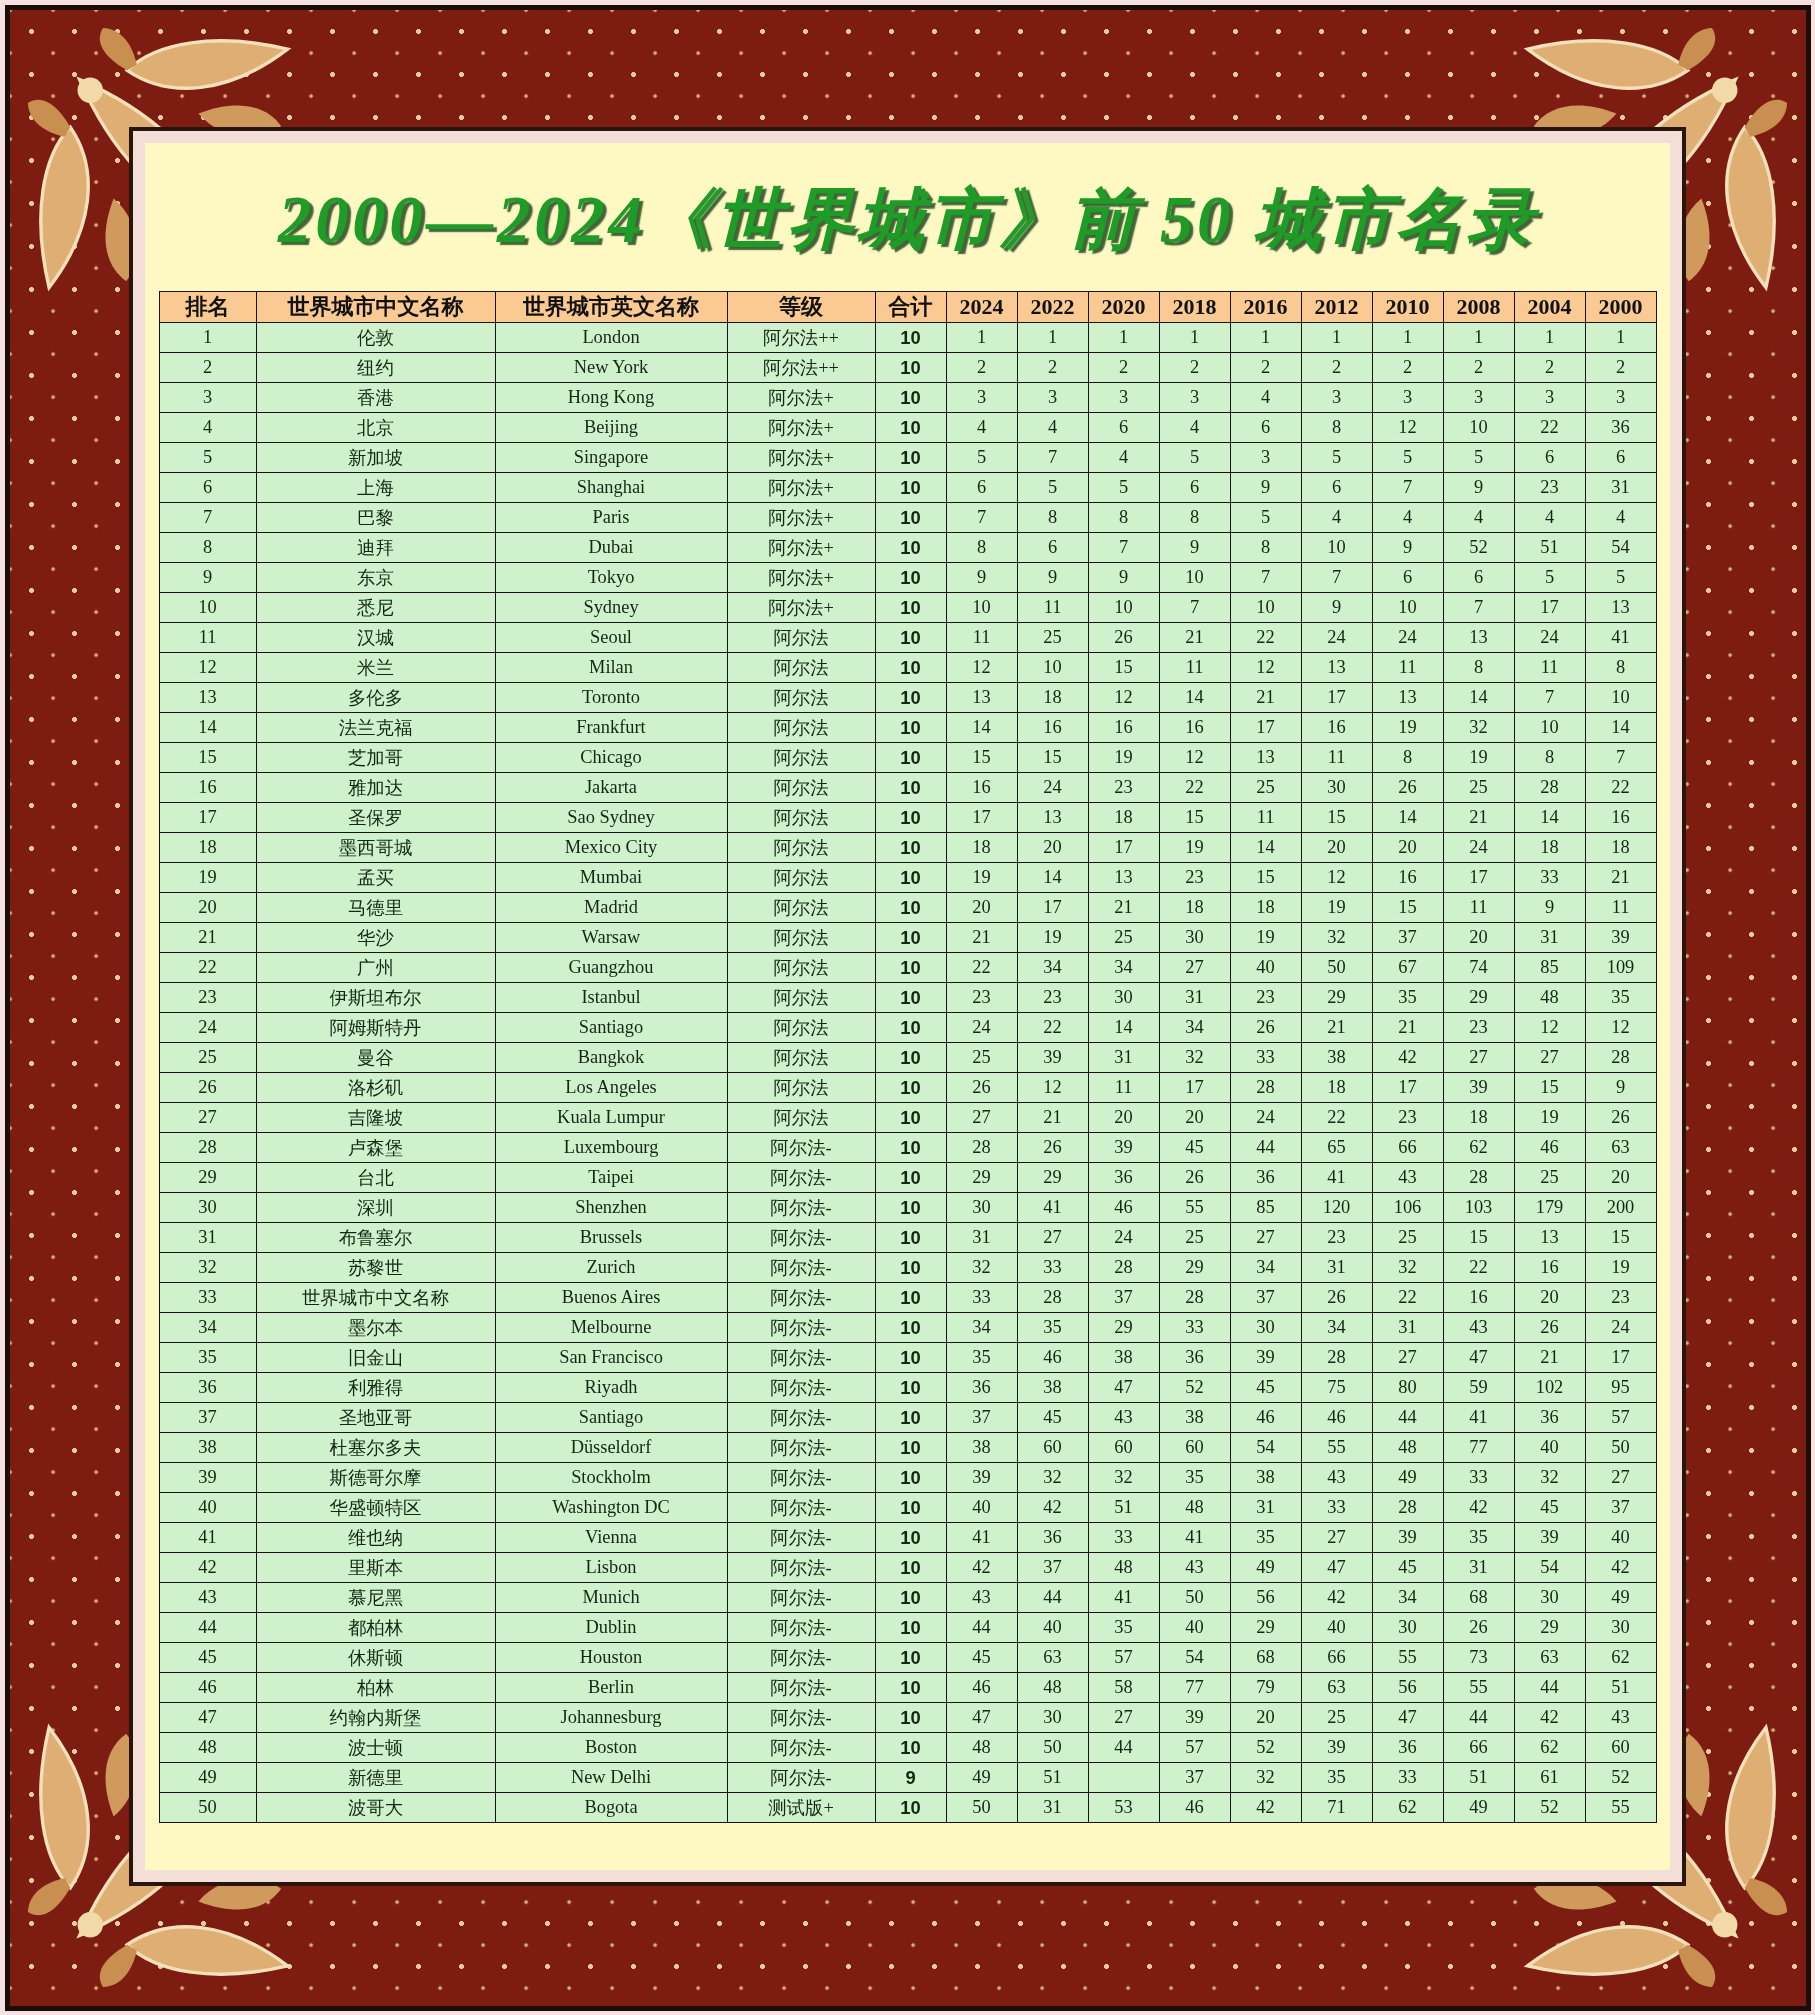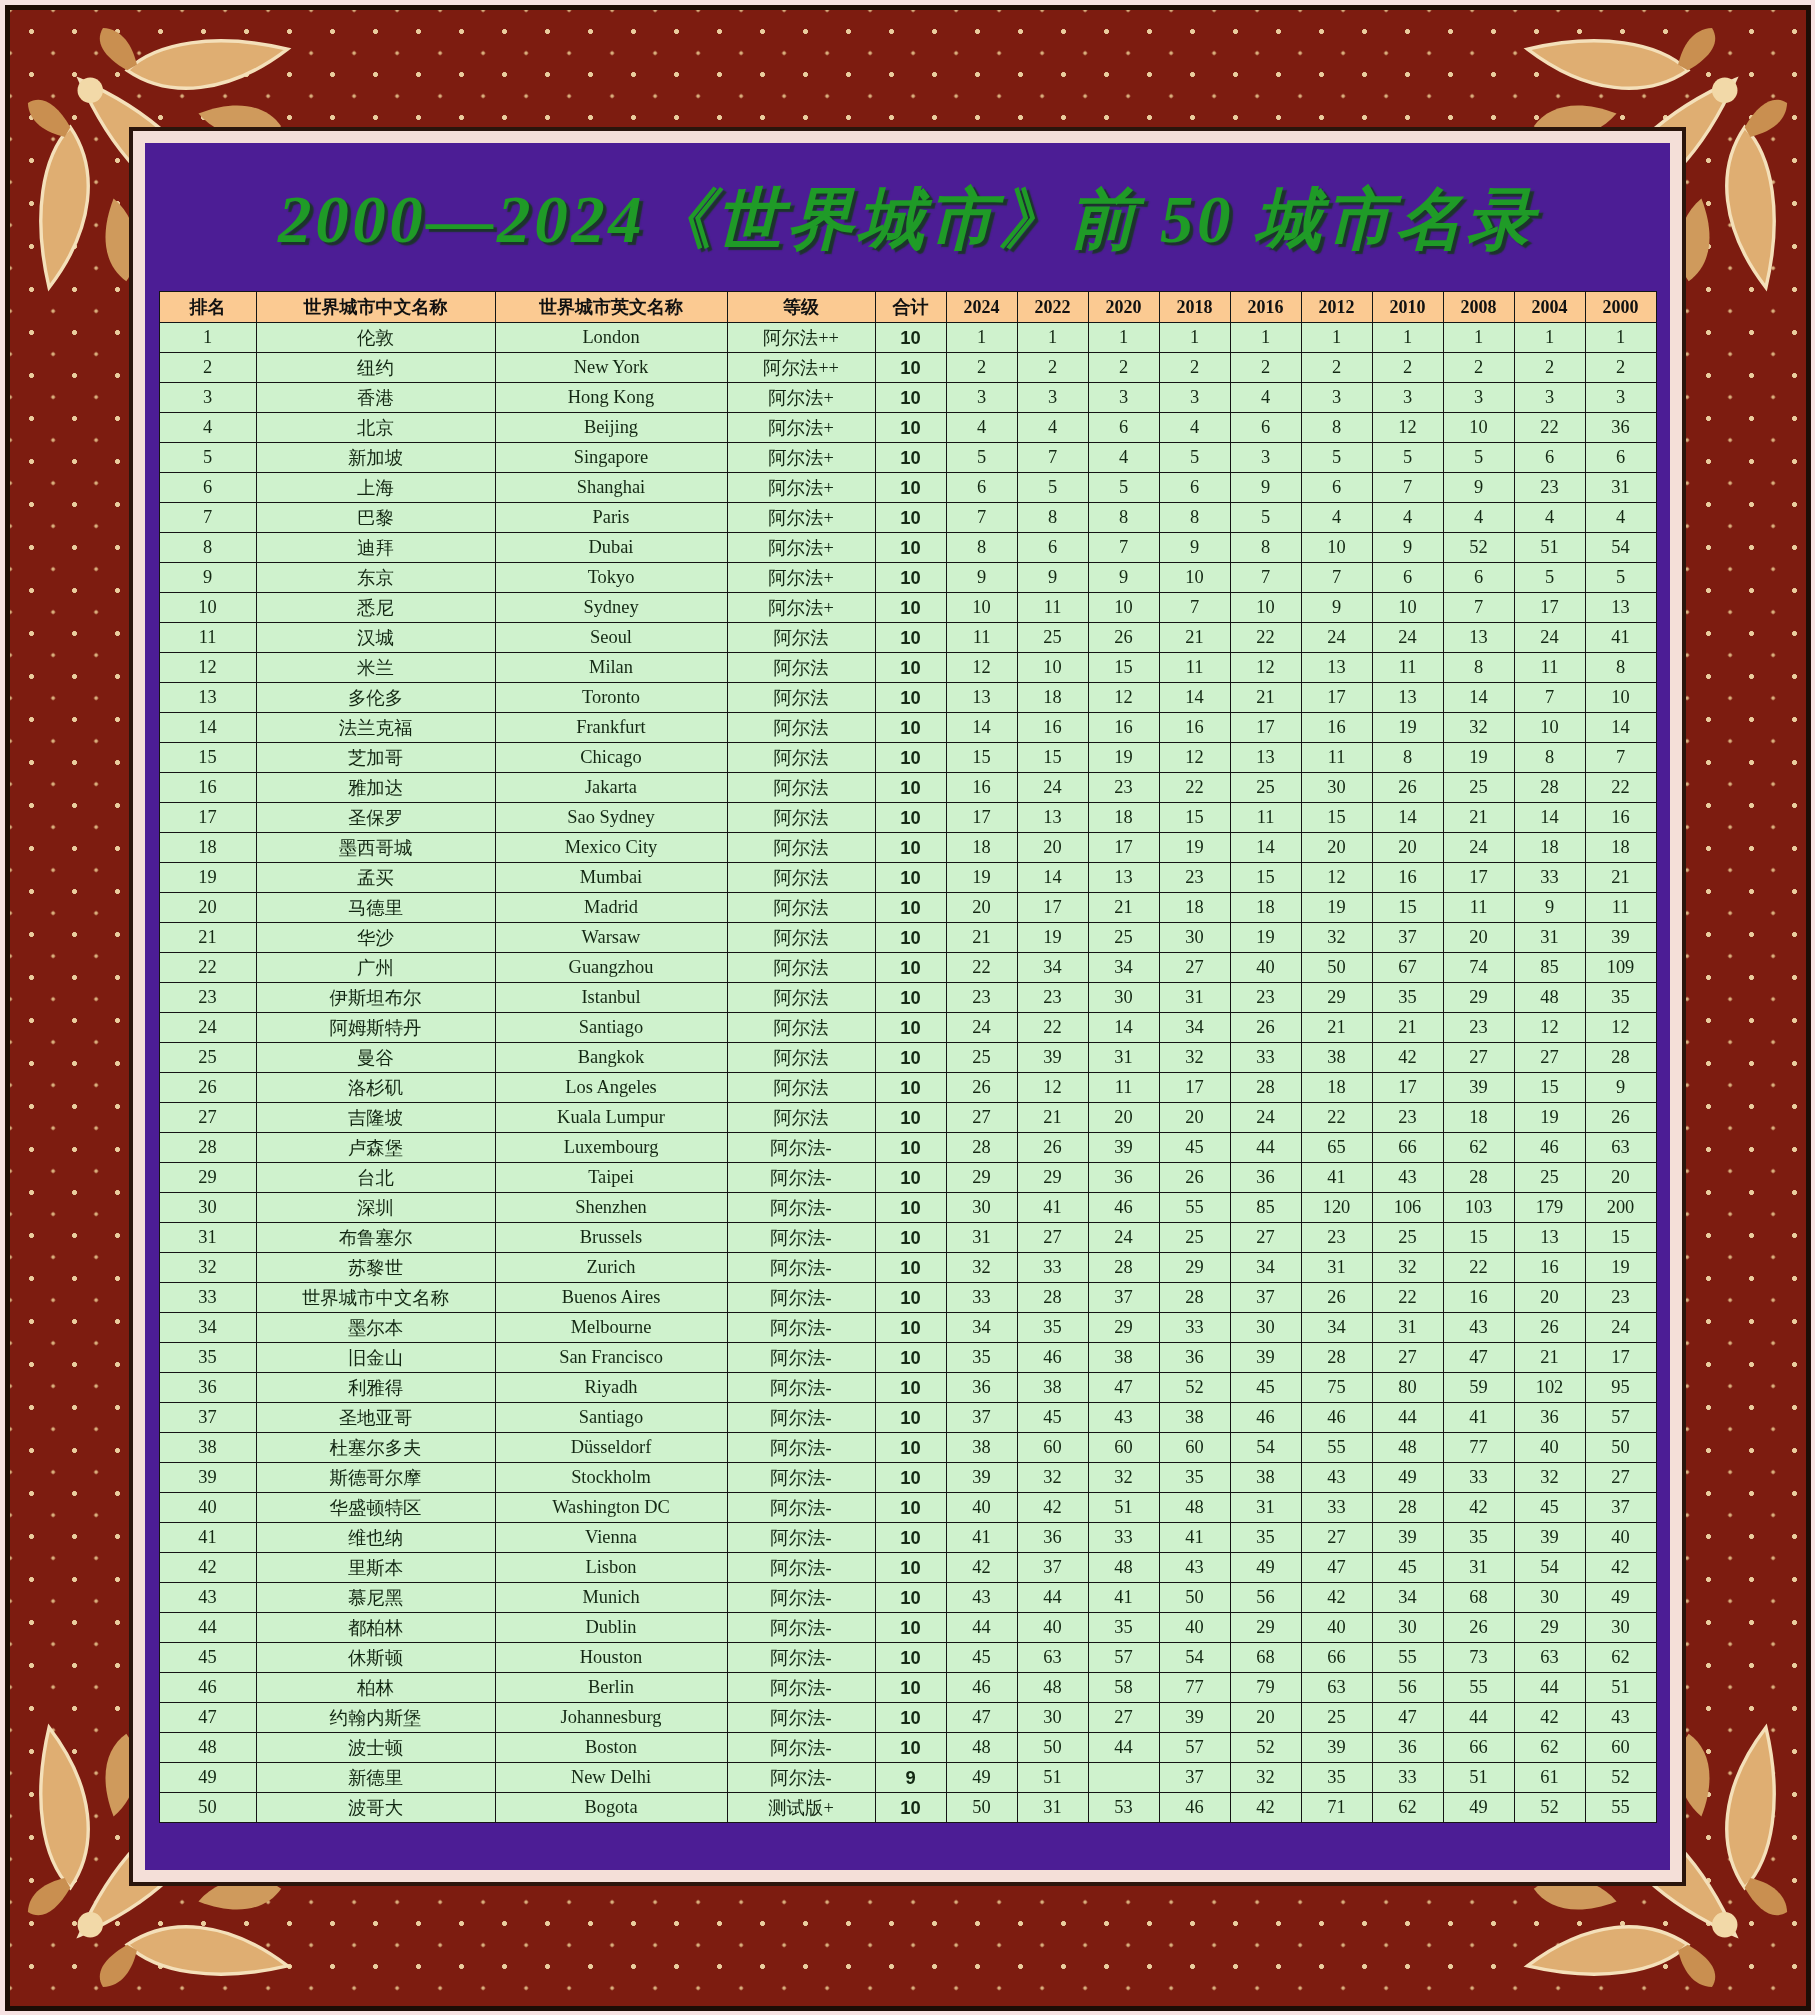--- a/index.html
+++ b/index.html
@@ -29,21 +29,21 @@
   
   .content {
     position: absolute;
     left: 129px; top: 127px; right: 129px; bottom: 129px;
     border: 4.5px solid #2a150c;
     background: #f4dfd8;
   }
   .mat {
     position: absolute; inset: 0;
     border: 12.6px solid #f4dfd8;
-    background: #4c1d95;
+    background: #fef9c3;
   }
   .page-title {
     margin: 31px 0 0 0;
     text-align: center;
     font-size: 67px;
     font-weight: bold;
     font-style: italic;
     letter-spacing: 3.6px;
     color: #1f9b27;
     text-shadow: 3.6px 3.1px 1.3px rgba(16, 58, 16, 0.78);
@@ -59,21 +59,21 @@
     border: 1.3px solid #151515;
     text-align: center;
     vertical-align: middle;
     padding: 0;
     overflow: hidden;
     white-space: nowrap;
   }
   .city-table thead th {
     background: #fbca92;
     height: 30px;
-    font-size: 18px;
+    font-size: 22px;
     font-weight: bold;
     color: #111;
   }
   .city-table tbody td {
     background: #cff2cd;
     height: 29px;
     font-size: 18.4px;
     color: #132813;
   }
   td.cn   { font-size: 18.4px; }

